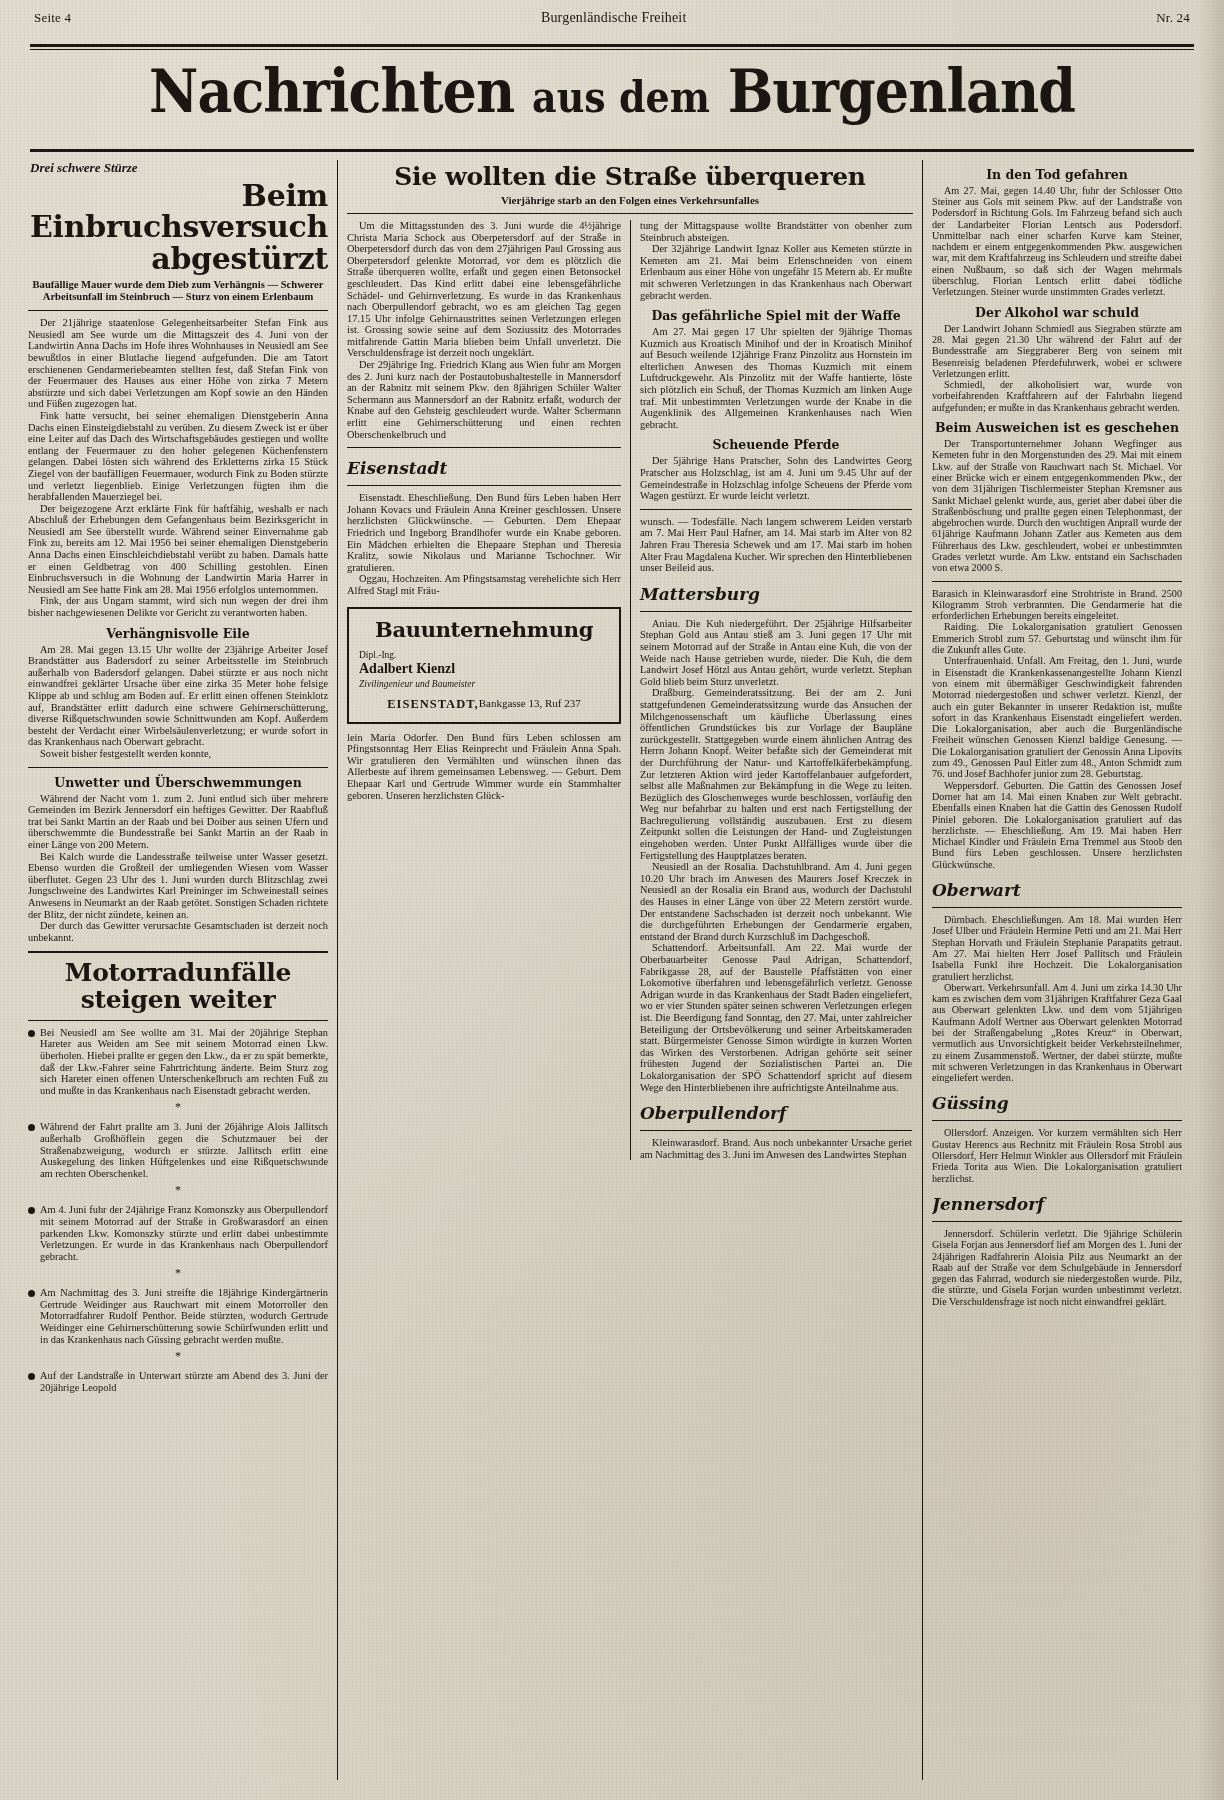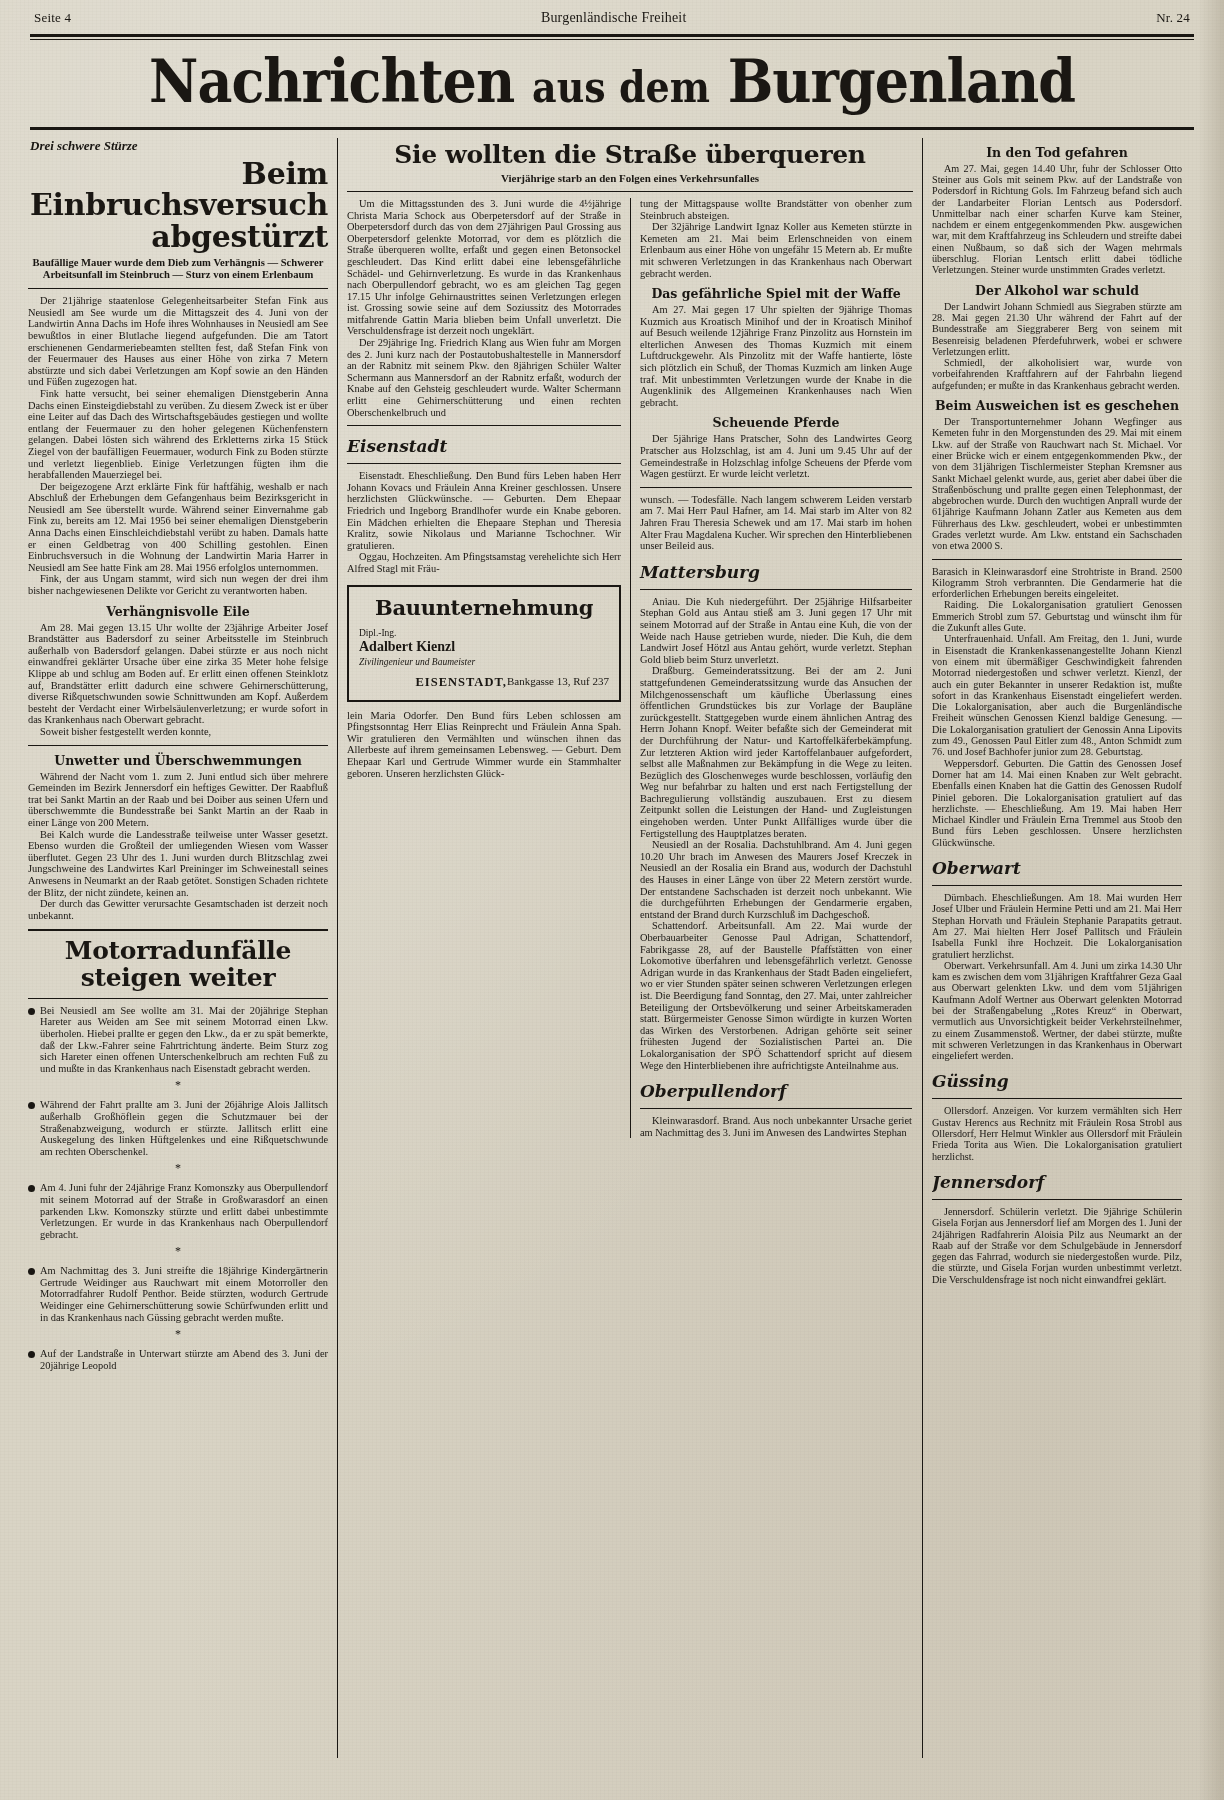--- a/index.html
+++ b/index.html
@@ -26,40 +26,40 @@
       repeating-linear-gradient(0deg, rgba(90,80,60,0.035) 0px, rgba(90,80,60,0.035) 1px, rgba(0,0,0,0) 1px, rgba(0,0,0,0) 3px),
       repeating-linear-gradient(90deg, rgba(90,80,60,0.03) 0px, rgba(90,80,60,0.03) 1px, rgba(0,0,0,0) 1px, rgba(0,0,0,0) 4px);
     pointer-events:none;
     mix-blend-mode:multiply;
     opacity:.55;
   }
   
   .topline{
     display:flex;align-items:center;justify-content:space-between;
     font-size:13px;letter-spacing:.2px;
-    padding:0 6px 8px 6px;
+    padding:0 6px 18px 6px;
   }
   .topline .center{font-weight:normal;font-size:14px;}
   .rule-thick{border-top:3px solid #1a1713;margin:0 2px 0 2px;}
   .rule-thin{border-top:1px solid #1a1713;margin:2px 2px 0 2px;}
 
   .banner{
     text-align:center;
     font-family:"DejaVu Serif", serif;
     font-weight:bold;
     font-size:54px;
     letter-spacing:-1px;
     line-height:1.05;
     padding:8px 0 6px 0;
     transform:scaleY(1.12);
     transform-origin:center top;
     white-space:nowrap;
   }
   .banner .small{font-size:38px;font-weight:bold;letter-spacing:0px;}
-  .banner-wrap{padding-bottom:16px;}
+  .banner-wrap{padding-bottom:28px;}
 
   
   .cols{
     display:flex;
     gap:0px;
     margin-top:8px;
     height:1620px;
   }
   .colA{width:300px;}
   .colMid{width:566px;}
@@ -144,21 +144,21 @@
     text-align:center;
   }
   .adbox .t1{
     font-family:"DejaVu Serif", serif;
     font-weight:bold;font-size:21px;letter-spacing:-0.3px;
     margin-bottom:8px;
   }
   .adbox .t2{font-size:9.5px;text-align:left;}
   .adbox .t3{font-weight:bold;font-size:14px;text-align:left;margin-top:1px;}
   .adbox .t4{font-size:9.5px;text-align:left;font-style:italic;margin-top:2px;}
-  .adbox .t5{display:flex;justify-content:flex-end;font-size:11px;margin-top:8px;}
+  .adbox .t5{display:flex;justify-content:center;font-size:11px;margin-top:8px;}
   .adbox .t5 .l{font-weight:bold;letter-spacing:1px;font-size:12.5px;}
   .sec-head{
     font-family:"DejaVu Serif", serif;
     font-style:italic;font-weight:bold;
     font-size:17px;
     margin:10px 0 3px 0;
   }
   .right-col p{font-size:10.2px;line-height:11.3px;}
   .clip-right{overflow:hidden;}
   .blur-edge{

